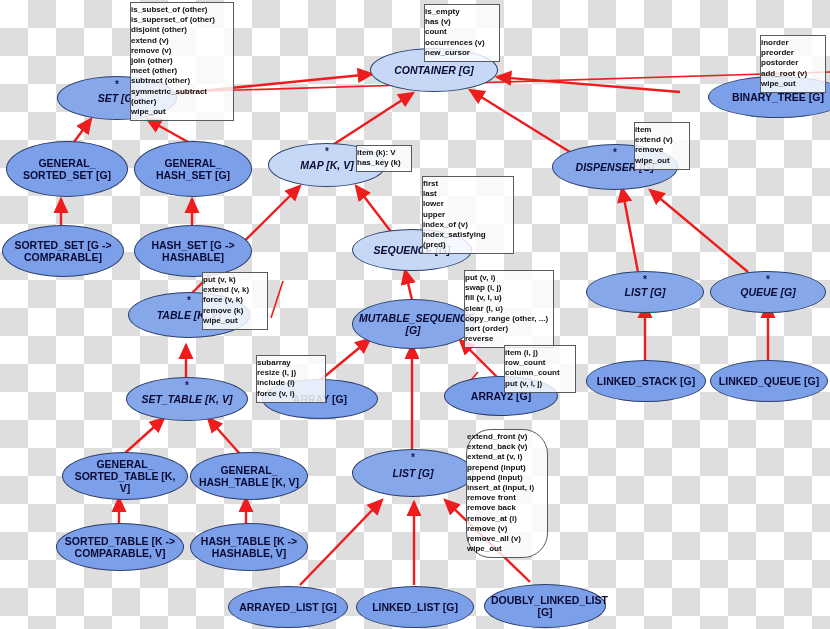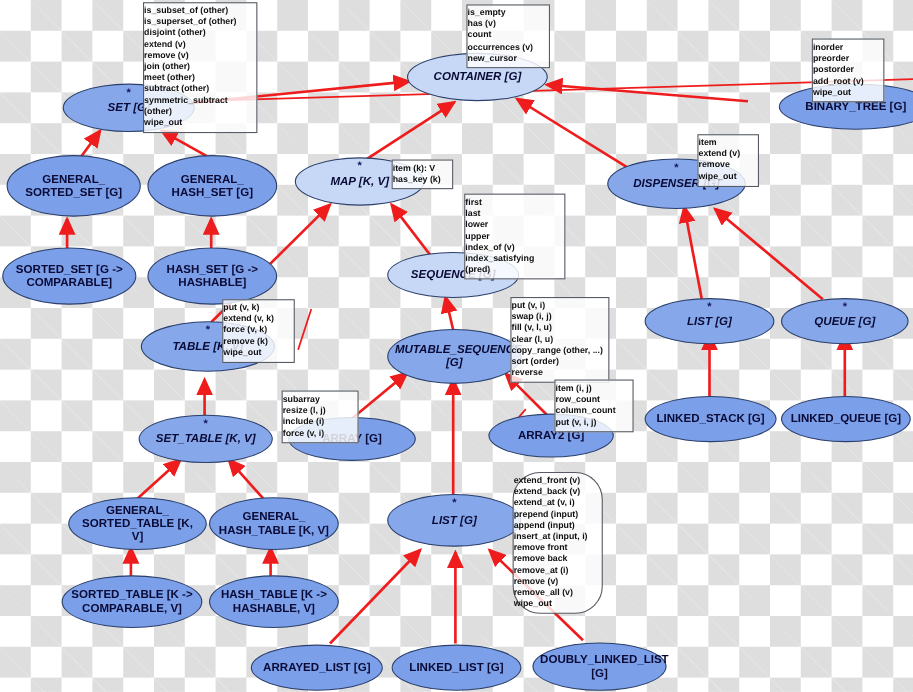--- a/index.html
+++ b/index.html
@@ -169,21 +169,21 @@
 subtract (other)
 symmetric_subtract (other)
 wipe_out</div>
 
   <div class="notebox" style="left:424px; top:4px; width:76px;">is_empty
 has (v)
 count
 occurrences (v)
 new_cursor</div>
 
-  <div class="notebox" style="left:738px; top:35px; width:66px;">inorder
+  <div class="notebox" style="left:760px; top:35px; width:66px;">inorder
 preorder
 postorder
 add_root (v)
 wipe_out</div>
 
   <div class="notebox" style="left:634px; top:122px; width:56px;">item
 extend (v)
 remove
 wipe_out</div>
 

